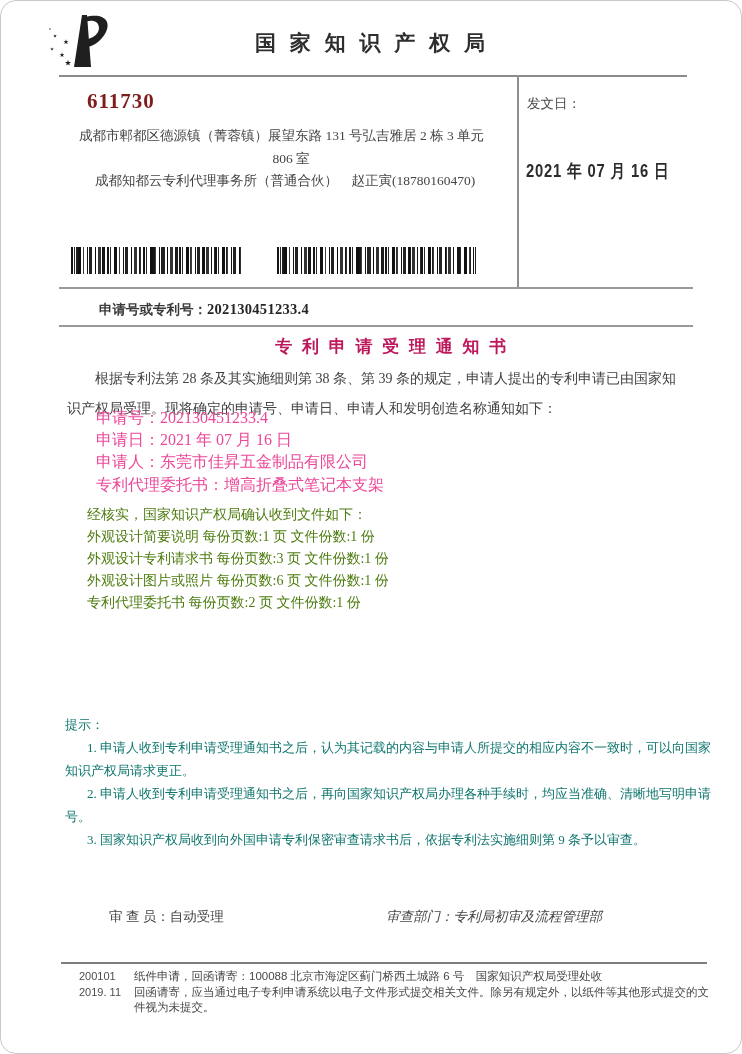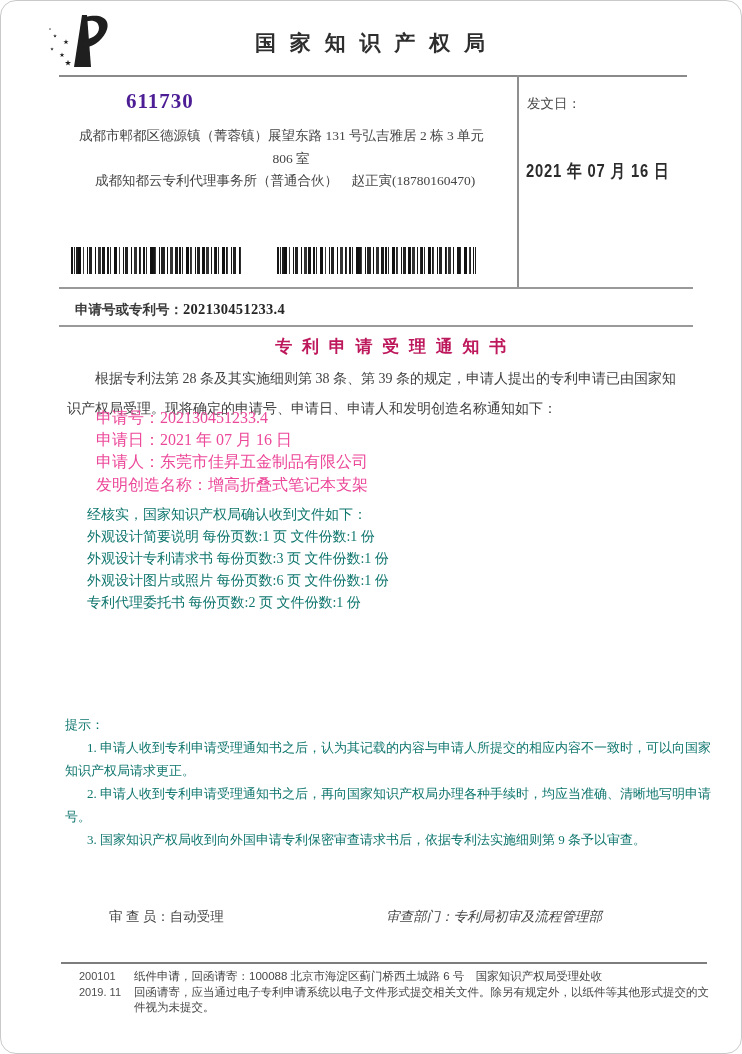--- a/index.html
+++ b/index.html
@@ -26,21 +26,21 @@
 
   
   .rule{background:#8a8a8a;height:2px;}
   .rule-top{left:58px;top:74px;width:628px;}
   .rule-mid1{left:58px;top:286px;width:634px;height:1.5px;background:#999;}
   .rule-mid2{left:58px;top:324px;width:634px;height:1.5px;background:#999;}
   .rule-footer{left:60px;top:961px;width:646px;height:1.5px;background:#7d7d7d;}
   .vline-datebox{left:516px;top:74px;width:2px;height:212px;background:#8f8f8f;}
 
   
-  .postal{left:86px;top:88px;font-size:21px;font-weight:bold;letter-spacing:1px;color:#4c1d95;margin-left:39px;}
+  .postal{left:86px;top:88px;font-size:21px;font-weight:bold;letter-spacing:1px;color:#7f1d1d;}
   .addr{left:78px;top:124px;width:424px;font-size:13.5px;line-height:22.5px;color:#454545;}
   .addr .l2{text-align:center;}
   .addr .l3{margin-left:16px;}
 
   
   .date-label{left:526px;top:94px;font-size:13.5px;color:#4a4a4a;}
   .date-value{left:525px;top:158px;font-size:18px;font-weight:bold;color:#2b2b2b;
     font-family:"Liberation Sans","DejaVu Sans",sans-serif;
     transform:scaleX(0.82);transform-origin:left top;letter-spacing:1px;}
 
@@ -62,31 +62,31 @@
         #2f2f2f 19px 20px, transparent 20px 31px, #151515 31px 34px,
         transparent 34px 43px, #262626 43px 44px, transparent 44px 50px);
   }
   .barcode-left{left:70px;width:171px;}
   .barcode-right{left:276px;width:199px;}
 
   
   .refrow{top:300px;font-size:13.5px;color:#3a3a3a;}
   .refrow .lbl{font-weight:600;}
   .refrow .val{font-weight:bold;font-size:14.5px;color:#262626;letter-spacing:0.3px;}
-  .ref-app{left:52px;padding-left:22px;}
+  .ref-app{left:76px;padding-left:22px;}
   .ref-serial{left:398px;}
 
   
   .notice-title{left:0;top:334px;width:726px;text-align:center;
     font-family:"Liberation Sans","DejaVu Sans",sans-serif;
     font-weight:bold;font-size:17px;letter-spacing:2.5px;color:#be185d;margin-left:28px;}
   .intro{left:66px;top:363px;width:616px;font-size:14px;line-height:30px;
     text-indent:2em;color:#424242;margin:0;}
   .fields{left:95px;top:406px;font-size:16px;line-height:22.2px;color:#ec4899;}
-  .received{left:86px;top:503px;font-size:14px;line-height:22px;color:#0f766e;}
+  .received{left:86px;top:503px;font-size:14px;line-height:22px;color:#4d7c0f;}
 
   
   .tips{left:64px;top:712px;width:648px;font-size:13px;line-height:23px;color:#0f766e;}
   .tips p{margin:0;text-indent:1.7em;}
   .tips .tips-label{text-indent:0;}
 
   
   .signoff{top:907px;font-size:13.5px;color:#454545;}
   .sign-examiner{left:108px;}
   .sign-dept{left:385px;font-style:italic;}
@@ -146,21 +146,21 @@
   <div class="abs rule-mid2 rule"></div>
 
   <div class="abs notice-title nowrap">专 利 申 请 受 理 通 知 书</div>
 
   <p class="abs intro">根据专利法第 28 条及其实施细则第 38 条、第 39 条的规定，申请人提出的专利申请已由国家知识产权局受理。现将确定的申请号、申请日、申请人和发明创造名称通知如下：</p>
 
   <div class="abs fields">
     <div class="nowrap"><span>申请号：</span><span>202130451233.4</span></div>
     <div class="nowrap"><span>申请日：</span><span>2021 年 07 月 16 日</span></div>
     <div class="nowrap"><span>申请人：</span><span>东莞市佳昇五金制品有限公司</span></div>
-    <div class="nowrap"><span>发明创造名称：</span><span>增高折叠式笔记本支架</span></div>
+    <div class="nowrap"><span>专利代理委托书：</span><span>增高折叠式笔记本支架</span></div>
   </div>
 
   <div class="abs received">
     <div class="nowrap">经核实，国家知识产权局确认收到文件如下：</div>
     <div class="nowrap">外观设计简要说明 每份页数:1 页  文件份数:1 份</div>
     <div class="nowrap">外观设计专利请求书 每份页数:3 页  文件份数:1 份</div>
     <div class="nowrap">外观设计图片或照片 每份页数:6 页  文件份数:1 份</div>
     <div class="nowrap">专利代理委托书 每份页数:2 页  文件份数:1 份</div>
   </div>
 

